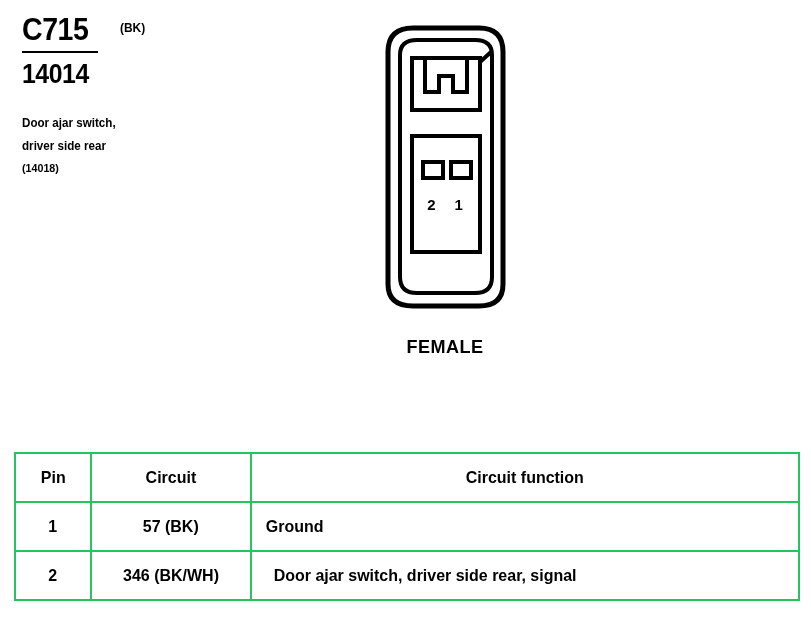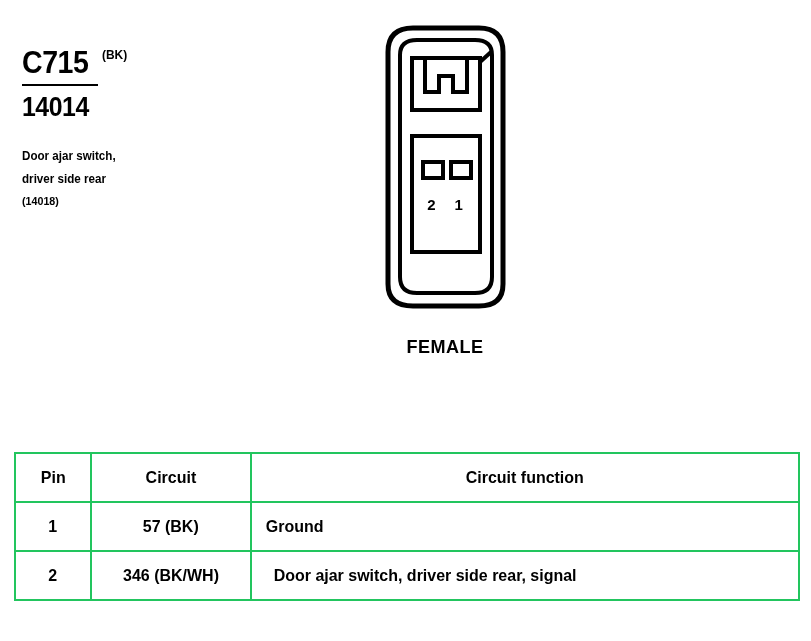--- a/index.html
+++ b/index.html
@@ -18,23 +18,22 @@
 
   
   #header-block {
     position: absolute;
     left: 22px;
     top: 14px;
     width: 230px;
   }
   #connector-id-row {
     display: flex;
-    align-items: flex-start;
-    gap: 8px;
-    margin-top: 33px;
+    align-items: center;
+    gap: 26px;
   }
   #connector-id {
     font-family: "Liberation Sans", sans-serif;
     font-size: 31px;
     font-weight: bold;
     letter-spacing: -0.5px;
     line-height: 1;
     transform: scaleX(0.92);
     transform-origin: left bottom;
   }

